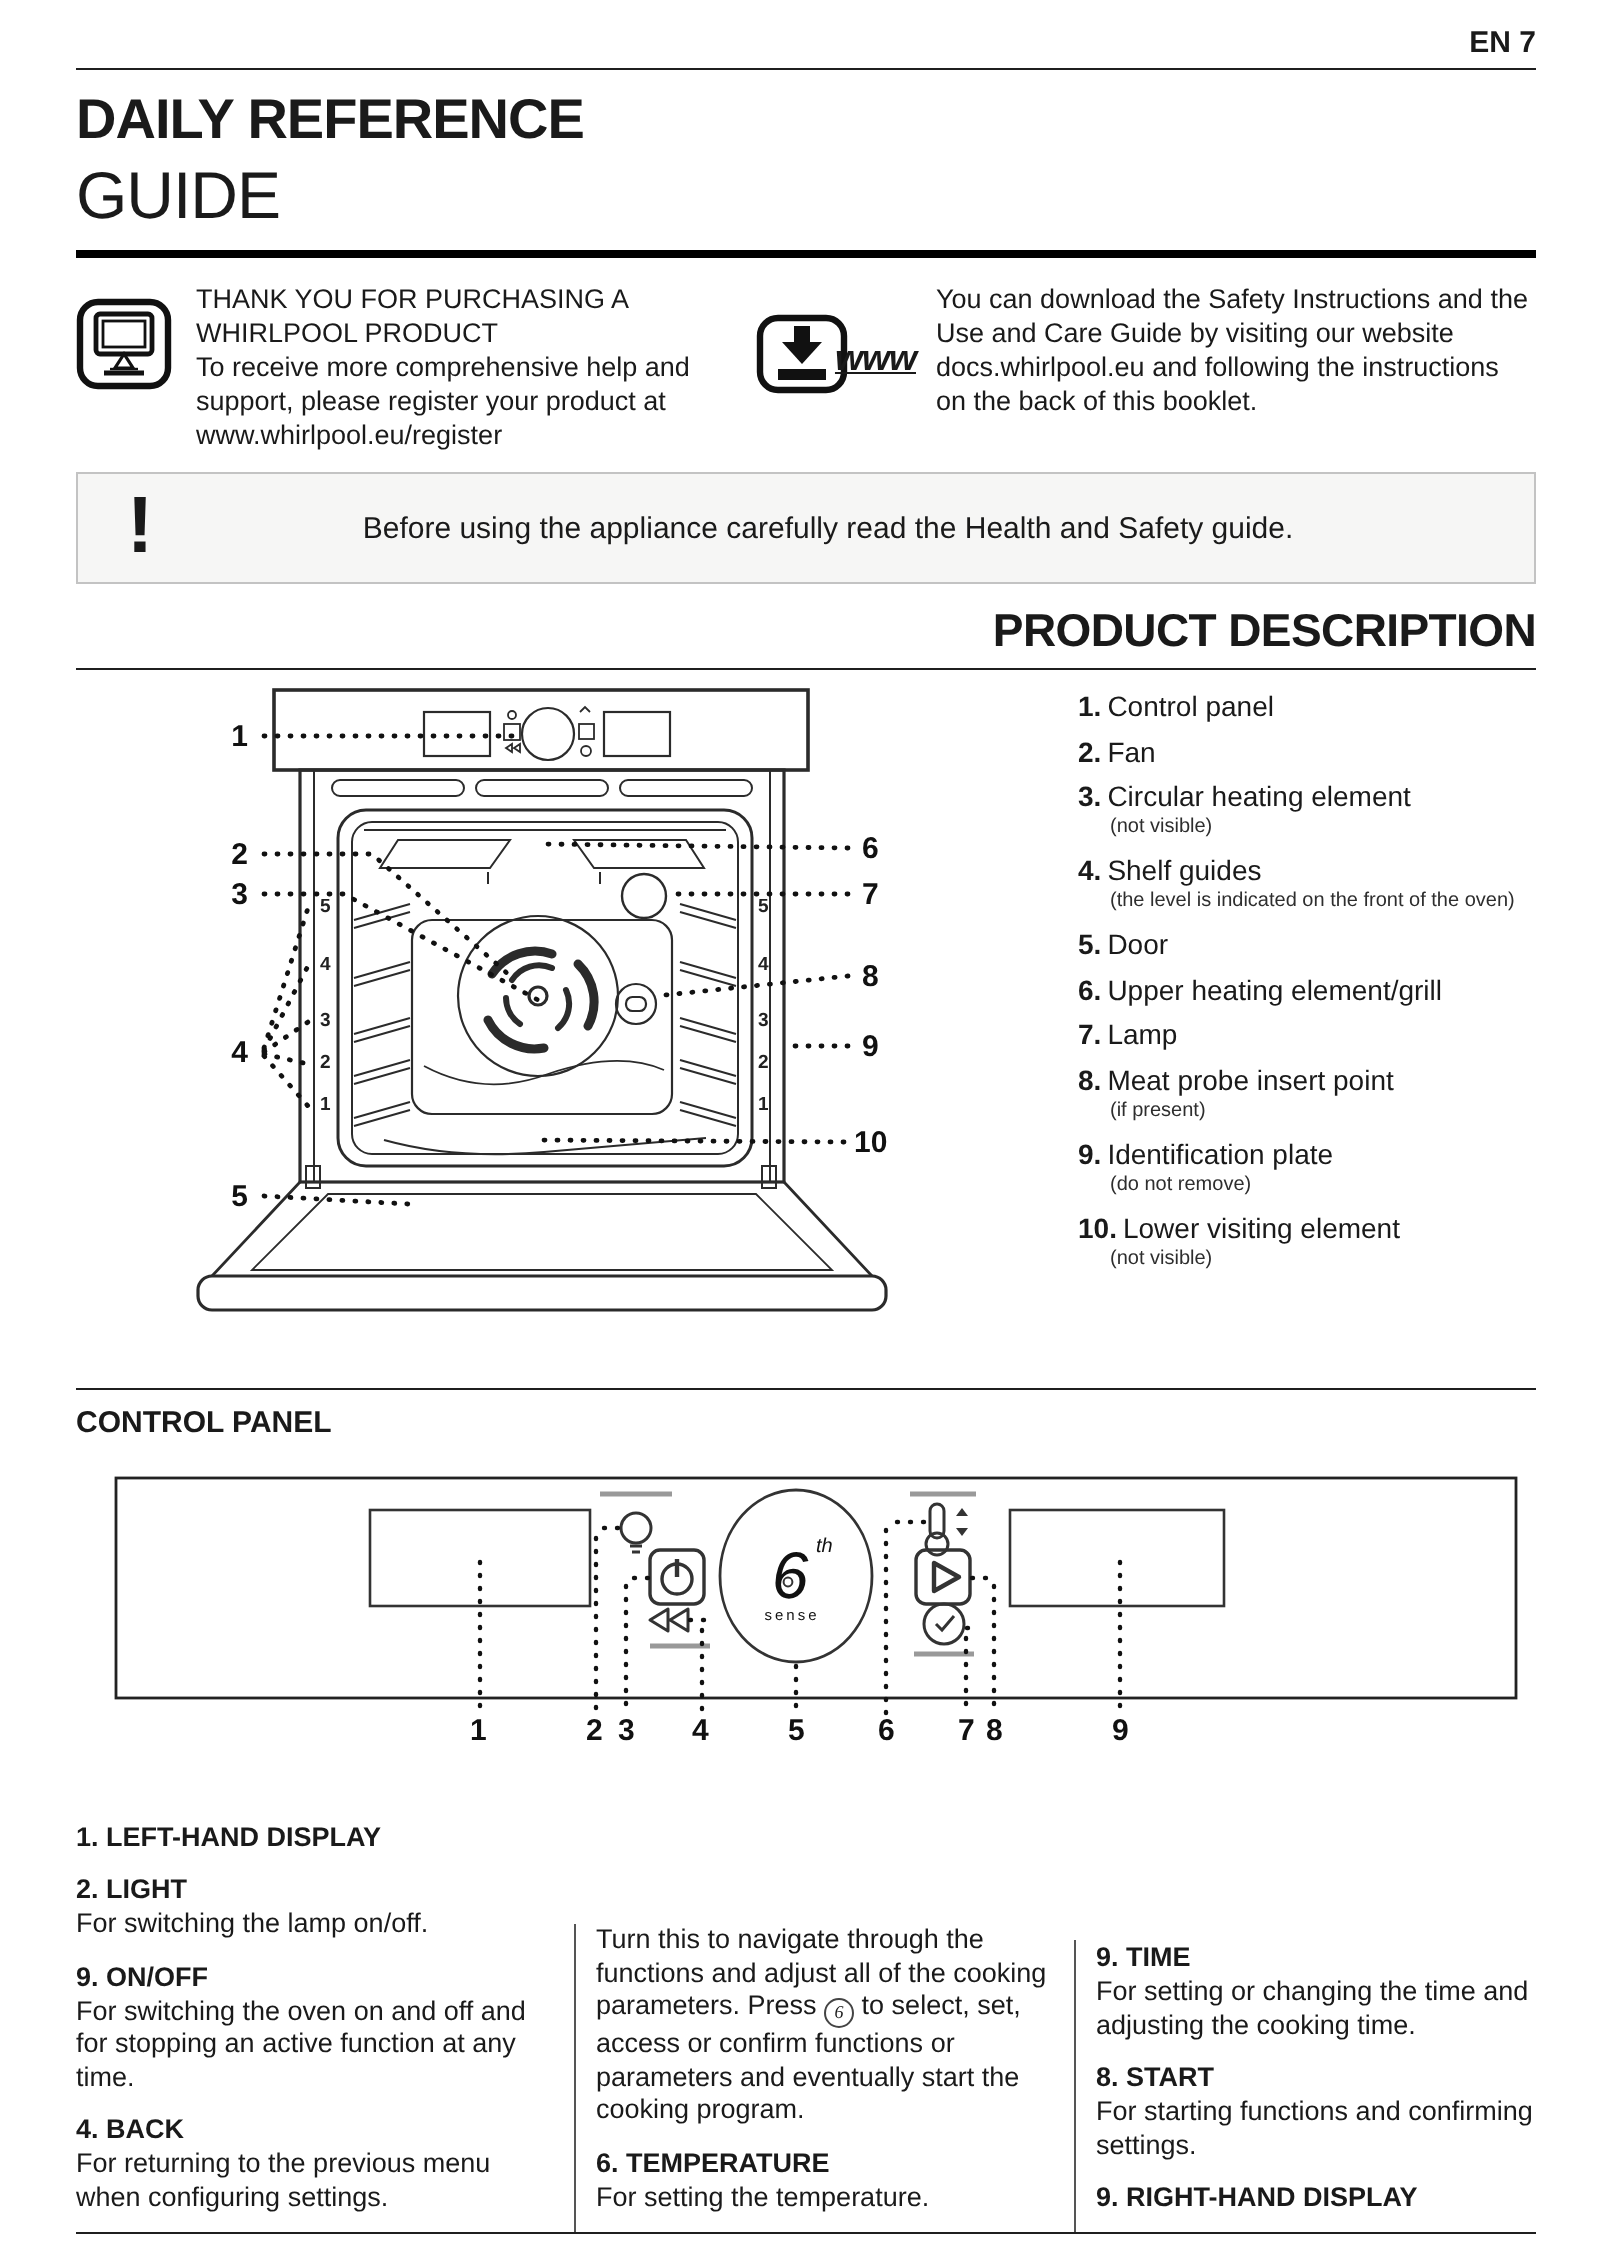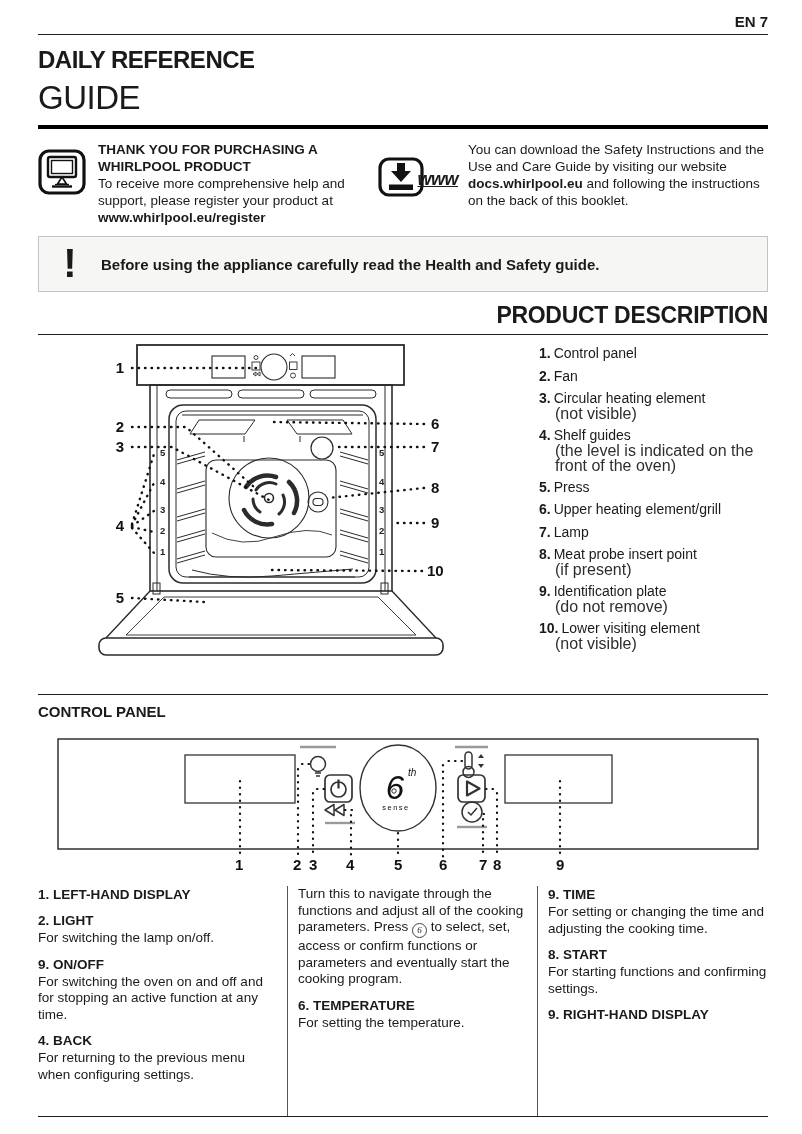--- a/index.html
+++ b/index.html
@@ -12,52 +12,52 @@
     font-family:"Liberation Sans", sans-serif;
     color:#1a1a1a;
     overflow:hidden;
   }
   .page-number{ text-align:right; font-size:15px; font-weight:bold; height:16px; line-height:16px;}
   .rule-thin{ border:0; border-top:1.5px solid #1f1f1f; height:0; }
   .rule-thick{ border:0; border-top:4px solid #000; height:0; }
   .rule-mid{ border:0; border-top:1px solid #1f1f1f; height:0; }
 
   .title-block{ margin-top:6px; }
-  .title-line1{ font-size:24px; font-weight:bold; line-height:38px; letter-spacing:-0.5px;}
+  .title-line1{ font-size:28px; font-weight:bold; line-height:38px; letter-spacing:-0.5px;}
   .title-line2{ font-size:33px; font-weight:normal; line-height:38px; letter-spacing:-0.5px;}
 
   .intro{ display:flex; margin-top:12px; }
   .intro-left{ display:flex; width:352px; }
   .intro-right{ display:flex; flex:1; }
   .intro-icon{ flex:0 0 auto; margin-top:8px; }
   .intro-text{ font-size:13.5px; line-height:17px; margin-left:12px; width:250px;}
-  .intro-text .b{ font-weight:bold; }
+  .intro-text .b{ font-weight:normal; }
   .www-wrap{ flex:0 0 auto; margin-top:16px; display:flex; align-items:flex-start;}
   .www-word{ font-style:italic; font-weight:bold; font-size:18px; margin-left:-7px; margin-top:12px; letter-spacing:-0.5px;text-decoration:underline;}
   .intro-right .intro-text{ width:300px; margin-left:10px;}
 
   .warning{ margin-top:10px; border:1px solid #c3c3c3; background:#f6f6f5;
     height:56px; display:flex; align-items:center; box-sizing:border-box;}
   .warning-bang{ font-size:40px; font-weight:bold; width:62px; text-align:center; line-height:40px; margin-top:-2px;}
-  .warning-text{ flex:1; font-size:15px; font-weight:bold; padding-right:40px;}
+  .warning-text{ flex:1; text-align:center; font-size:15px; font-weight:normal; padding-right:40px;}
 
   .h2{ margin-top:10px; font-size:23px; font-weight:bold; letter-spacing:-0.3px; height:26px; line-height:26px;text-align:right;}
   .pd-rule{ margin-top:6px; }
 
   .main{ display:flex; height:347px; margin-top:2px;}
   .oven-wrap{ margin-left:56px; flex:0 0 auto;}
   .pd-list{ margin-left:auto; width:234px; padding-top:8px; box-sizing:border-box;}
   .pd-item{ margin-bottom:5.5px; font-size:14px; line-height:17px;}
   .pd-item .num{ font-weight:bold; margin-right:3px;}
-  .pd-note{ font-size:16px; line-height:14.5px; color:#2e2e2e; margin-left:16px; margin-top:0px; margin-bottom:2px;}
+  .pd-note{ font-size:10px; line-height:14.5px; color:#2e2e2e; margin-left:16px; margin-top:0px; margin-bottom:2px;}
 
   .cp-heading{ margin-top:8px; font-size:15px; font-weight:bold; height:17px; line-height:17px;}
   .cp-svg{ display:block; margin-top:11px; }
 
-  .legend{ display:flex; margin-top:13px; min-height:230px;}
+  .legend{ display:flex; margin-top:13px; min-height:230px;align-items:flex-end;}
   .legend-col{ box-sizing:border-box; font-size:13.5px; line-height:16.5px;}
   .legend-col1{ width:249px; padding-right:8px;}
   .legend-col2{ width:250px; border-left:1px solid #555; padding-left:10px; padding-right:6px;}
   .legend-col3{ flex:1; border-left:1px solid #555; padding-left:10px;}
   .legend h4{ margin:0 0 1px 0; font-size:13.5px; line-height:17px; font-weight:bold;}
   .legend p{ margin:0 0 9px 0;}
   .legend .item{ margin-bottom:9px;}
   .six-mini{ display:inline-block; width:13px; height:13px; border:1px solid #444; border-radius:50%;
     font-size:9px; line-height:13px; text-align:center; vertical-align:-2px; font-style:italic; font-family:"Liberation Serif",serif;}
   .footer-rule{ margin-top:0px; }
@@ -228,21 +228,21 @@
       </svg>
     </div>
 
     <div class="pd-list">
       <div class="pd-item"><span class="num">1.</span><span>Control panel</span></div>
       <div class="pd-item"><span class="num">2.</span><span>Fan</span></div>
       <div class="pd-item"><span class="num">3.</span><span>Circular heating element</span>
         <div class="pd-note">(not visible)</div></div>
       <div class="pd-item"><span class="num">4.</span><span>Shelf guides</span>
         <div class="pd-note">(the level is indicated on the front of the oven)</div></div>
-      <div class="pd-item"><span class="num">5.</span><span>Press</span></div>
+      <div class="pd-item"><span class="num">5.</span><span>Door</span></div>
       <div class="pd-item"><span class="num">6.</span><span>Upper heating element/grill</span></div>
       <div class="pd-item"><span class="num">7.</span><span>Lamp</span></div>
       <div class="pd-item"><span class="num">8.</span><span>Meat probe insert point</span>
         <div class="pd-note">(if present)</div></div>
       <div class="pd-item"><span class="num">9.</span><span>Identification plate</span>
         <div class="pd-note">(do not remove)</div></div>
       <div class="pd-item"><span class="num">10.</span><span>Lower visiting element</span>
         <div class="pd-note">(not visible)</div></div>
     </div>
   </div>

